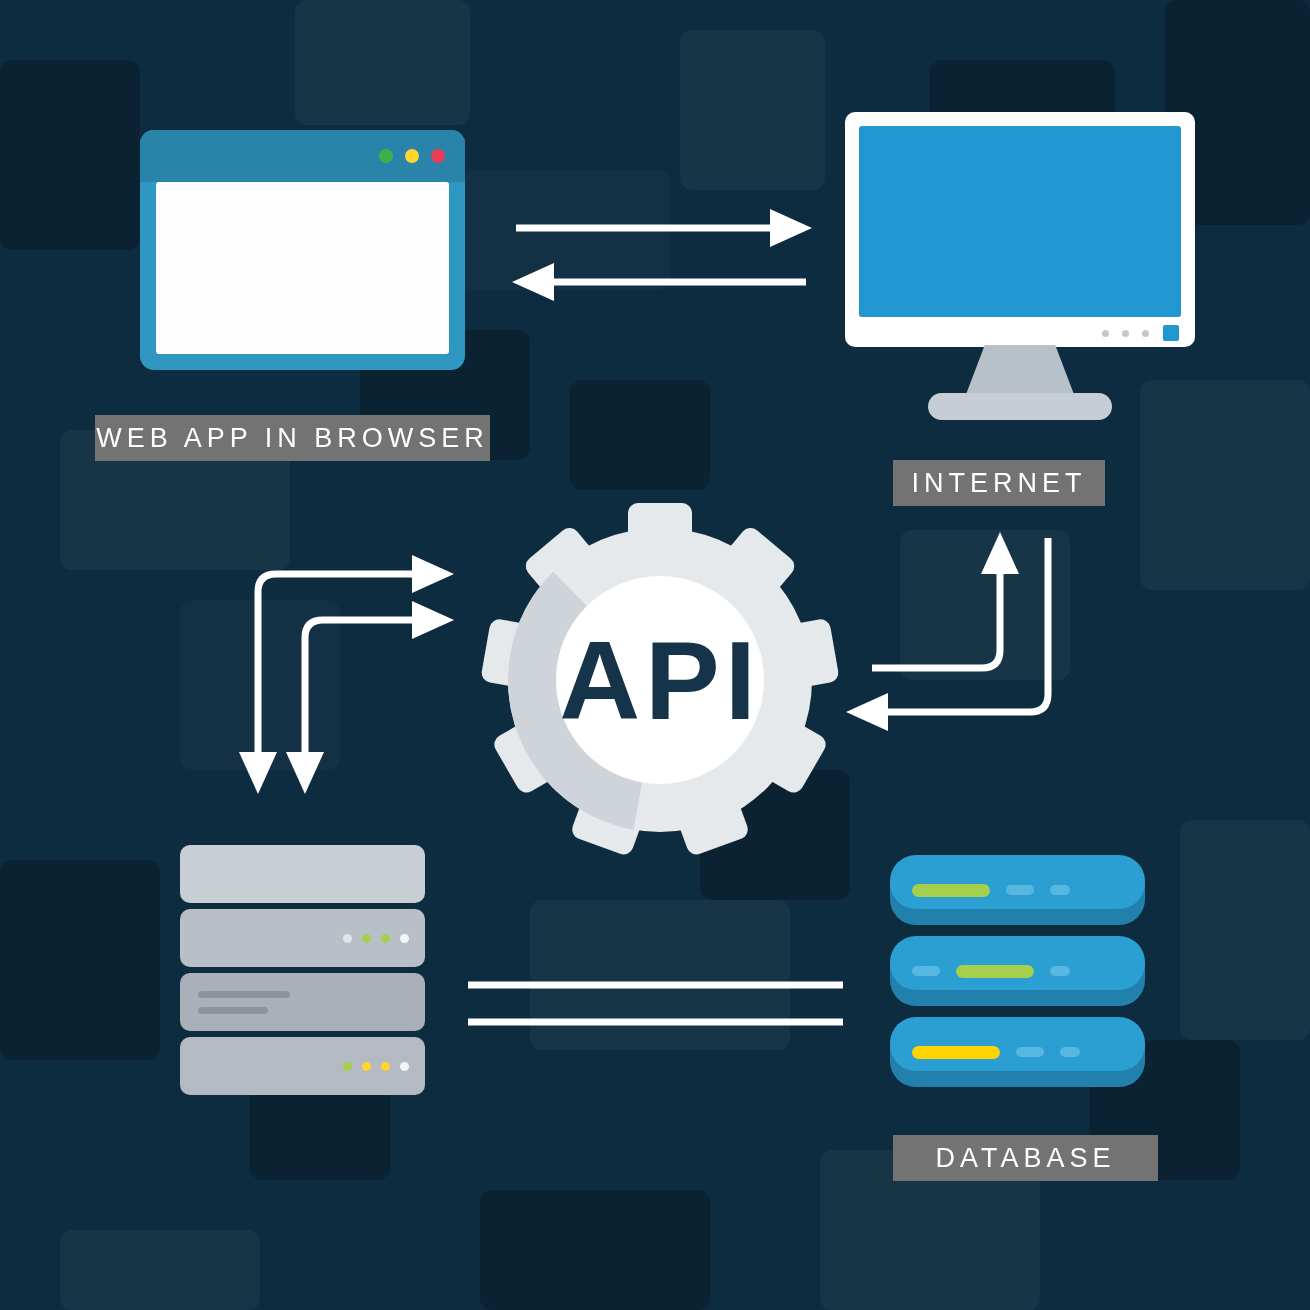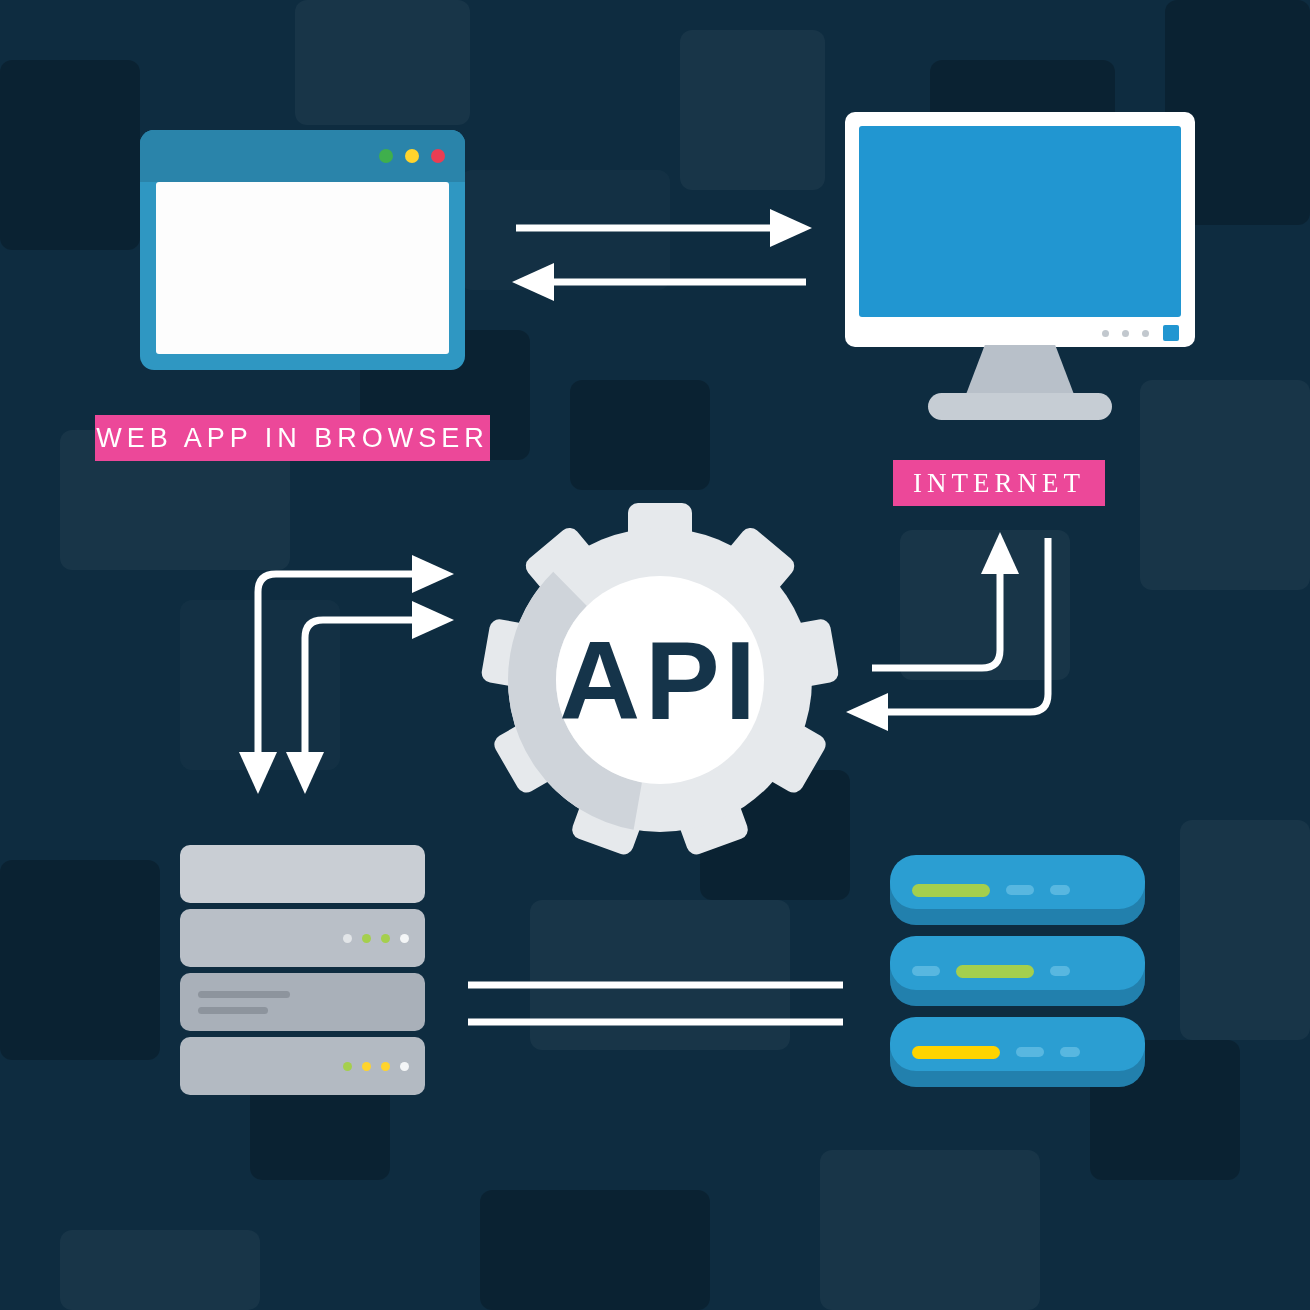--- a/index.html
+++ b/index.html
@@ -13,21 +13,21 @@
 
   
   .tile{position:absolute;border-radius:12px;}
   .tile-l{background:rgba(255,255,255,0.045);}
   .tile-m{background:rgba(255,255,255,0.022);}
   .tile-d{background:rgba(0,0,0,0.22);}
 
   
   .badge{
     position:absolute;
-    background:#ec4899;
+    background:#737373;
     color:#fff;
     font-size:27px;
     letter-spacing:5px;
     display:flex;align-items:center;justify-content:center;
     white-space:nowrap;
     height:46px;
   }
 
   
   .browser{
@@ -248,15 +248,16 @@
       <div class="dash dash-sm"></div>
     </div>
     <div class="unit">
       <div class="pill pill-yellow"></div>
       <div class="dash"></div>
       <div class="dash dash-sm"></div>
     </div>
   </div>
 
   <div class="badge" style="left:95px;top:415px;width:395px;">WEB APP IN BROWSER</div>
-  <div class="badge" style="left:893px;top:460px;width:212px;font-family:Liberation Serif, serif;">INTERNET</div>
+  <div class="badge" style="left:893px;top:460px;width:212px;">INTERNET</div>
+  <div class="badge" style="left:893px;top:1135px;width:265px;">DATABASE</div>
 
 </div>
 
 </body></html>

